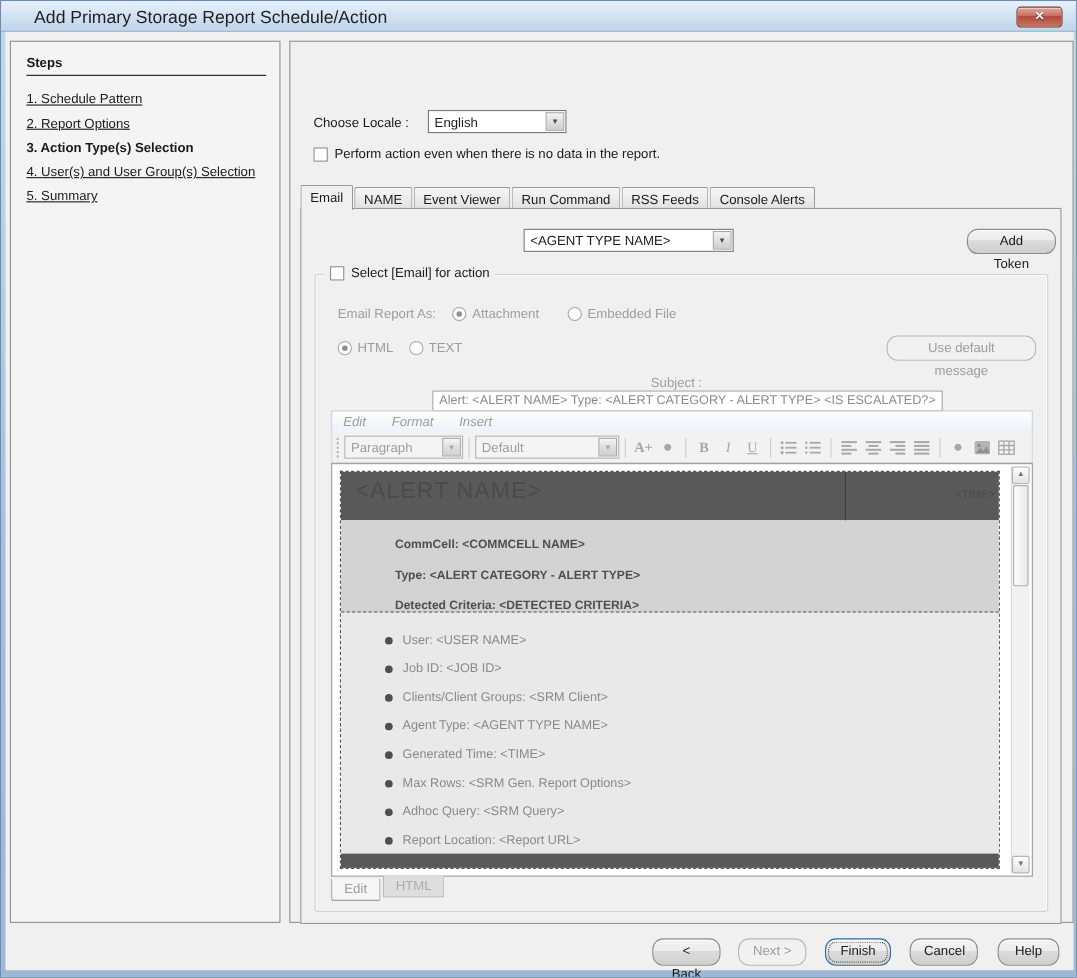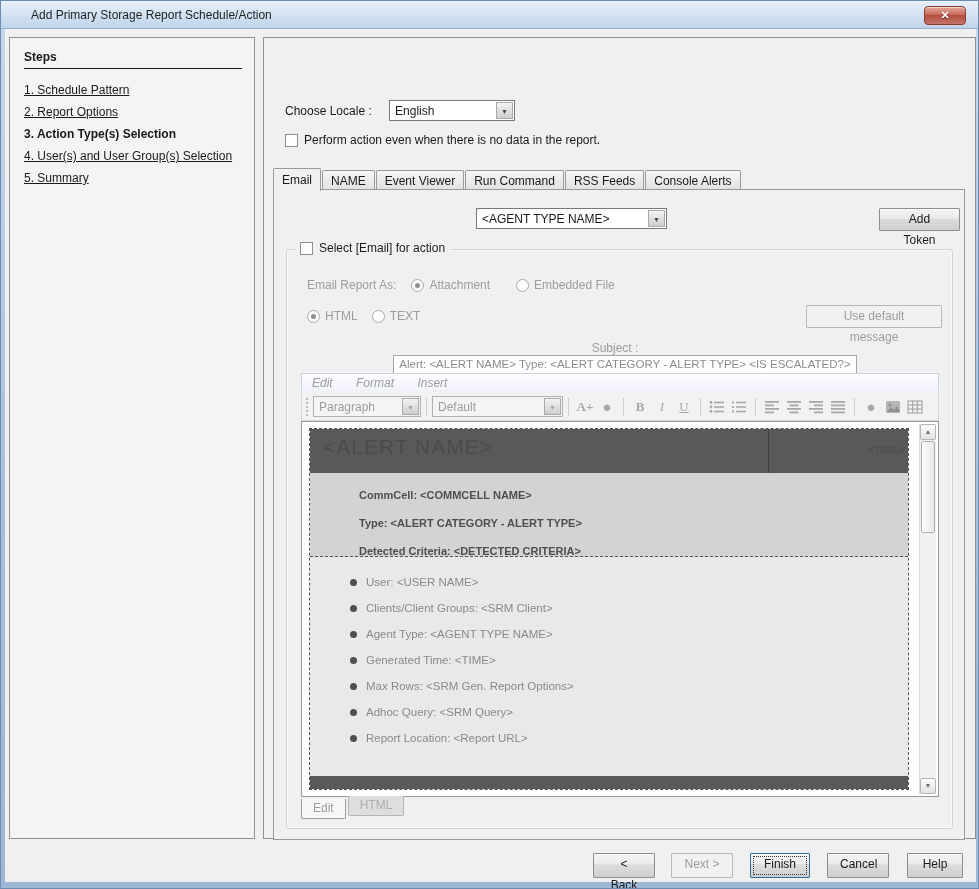--- a/index.html
+++ b/index.html
@@ -7,21 +7,21 @@
   body { font-family:"Liberation Sans", sans-serif; font-size:12px; color:#1a1a1a; }
 
   .win { position:relative; width:979px; height:889px;
          background:linear-gradient(#c6d8ee,#a5bedc 60%, #9db7d7);
          border:1px solid #6e8cb0; overflow:hidden; }
 
   
   .titlebar { position:absolute; left:0; top:0; right:0; height:28px;
               background:linear-gradient(#e8f1fb,#d4e3f4 45%, #c0d4ea);
               border-bottom:1px solid #98b1cd; }
-  .title { position:absolute; left:30px; top:7px; font-size:12px; color:#1f1f1f;text-align:right; }
+  .title { position:absolute; left:30px; top:7px; font-size:16px; color:#1f1f1f;text-align:right; }
   .closebtn { position:absolute; top:5px; right:12px; width:42px; height:19px;
               background:linear-gradient(#e4a99f,#c96a5c 45%, #b14a3c 46%, #c4746a);
               border:1px solid #8c3a2e; border-radius:4px;
               box-shadow:inset 0 1px 0 rgba(255,255,255,.55); text-align:center; cursor:pointer; }
   .closebtn span { color:#fff; font-weight:bold; font-size:11px; line-height:17px;
                    text-shadow:0 1px 1px #5e190f; }
 
   
   .client { position:absolute; left:4px; top:28px; width:971px; height:853px; background:#f0f0f0; }
 
@@ -70,21 +70,21 @@
   .tabpanel { position:absolute; left:9px; top:151px; width:692px; height:651px;
               border:1px solid #9a9a9a; background:#f0f0f0; }
 
   
   .token-row { position:absolute; left:202px; top:18px; height:23px; }
   .token-dd { width:191px; height:21px; }
 
   
   .btn { display:inline-block; height:23px; padding:0 12px; line-height:21px; text-align:center;
          background:linear-gradient(#f4f4f4,#ebebeb 45%, #dcdcdc 46%, #cfcfcf);
-         border:1px solid #8e8e8e; border-radius:1px; cursor:pointer; font-size:12px; color:#1a1a1a;
+         border:1px solid #8e8e8e; border-radius:10px; cursor:pointer; font-size:12px; color:#1a1a1a;
          box-shadow:inset 0 1px 0 rgba(255,255,255,.8); }
   .btn.disabled { color:#9d9d9d; border-color:#b8b8b8; background:#f1f1f1; box-shadow:none; cursor:default; }
   .btn.focused { border:1px solid #2d6a9f; outline:1px dotted #333; outline-offset:-4px; }
   .add-token { position:absolute; left:403px; top:0; width:81px; }
 
   
   .group { position:absolute; left:12px; top:59px; width:667px; height:580px;
            border:1px solid #d2d2d2; border-radius:3px; box-shadow:inset 0 0 0 1px #fbfbfb; }
   .legend { position:absolute; left:8px; top:-9px; background:#f0f0f0; padding:0 5px;
             display:flex; align-items:center; }
@@ -383,20 +383,24 @@
                   <div>Type: &lt;ALERT CATEGORY - ALERT TYPE&gt;</div>
                   <div>Detected Criteria: &lt;DETECTED CRITERIA&gt;</div>
                 </div>
                 <div class="pv-body">
                   <div class="pv-bullet">
                       <span class="pv-dot"></span>
                       <span>User: &lt;USER NAME&gt;</span>
                     </div>
                   <div class="pv-bullet">
                       <span class="pv-dot"></span>
+                      <span>Job ID: &lt;JOB ID&gt;</span>
+                    </div>
+                  <div class="pv-bullet">
+                      <span class="pv-dot"></span>
                       <span>Clients/Client Groups: &lt;SRM Client&gt;</span>
                     </div>
                   <div class="pv-bullet">
                       <span class="pv-dot"></span>
                       <span>Agent Type: &lt;AGENT TYPE NAME&gt;</span>
                     </div>
                   <div class="pv-bullet">
                       <span class="pv-dot"></span>
                       <span>Generated Time: &lt;TIME&gt;</span>
                     </div>

